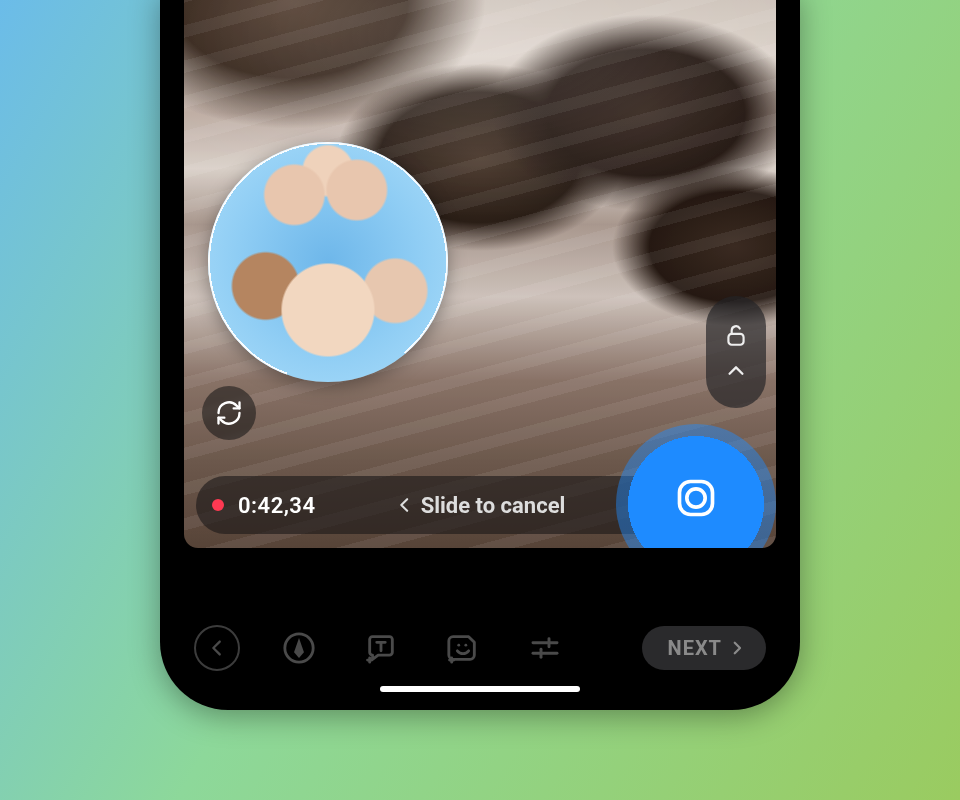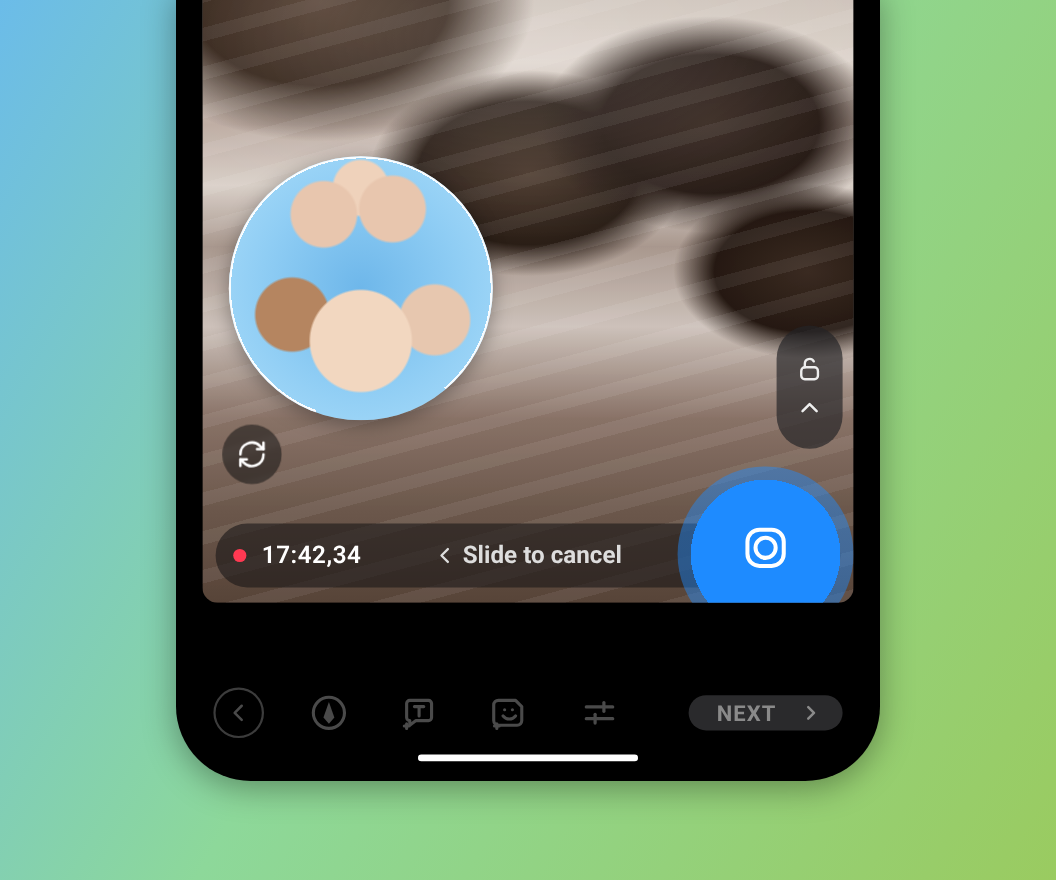--- a/index.html
+++ b/index.html
@@ -146,26 +146,26 @@
     z-index:1;
   }
   .toolbar .tbtn {
     width:46px; height:46px; border-radius:50%;
     display:flex; align-items:center; justify-content:center;
     color:#4a4a4a;
   }
   .toolbar .tbtn.outline { border:2px solid #3c3c3c; }
   .next-btn {
     margin-left:auto;
-    height:32px; padding:0 20px 0 26px;
+    height:44px; padding:0 20px 0 26px;
     border-radius:26px;
     background:#2a2a2c;
     color:#8a8a8a;
     font-weight:700; font-size:20px; letter-spacing:1px;
-    display:flex; align-items:center; gap:22px;
+    display:flex; align-items:center; gap:6px;
   }
 
   .home-indicator {
     position:absolute; bottom:8px; left:50%; transform:translateX(-50%);
     width:200px; height:6px; border-radius:3px; background:#fff;
   }
 
   svg { display:block; }
 </style>
 </head>
@@ -196,21 +196,21 @@
           <rect x="5" y="11" width="14" height="10" rx="3"></rect>
           <path d="M8 11V8a4 4 0 0 1 7.5-2"></path>
         </svg>
         <svg width="22" height="22" viewBox="0 0 24 24" fill="none" stroke="#eee" stroke-width="2.5" stroke-linecap="round" stroke-linejoin="round">
           <polyline points="5 15 12 8 19 15"></polyline>
         </svg>
       </div>
 
       <div class="record-bar">
         <div class="rec-dot"></div>
-        <div class="rec-time">17:42,34</div>
+        <div class="rec-time">0:42,34</div>
         <div class="slide-cancel">
           <svg width="20" height="24" viewBox="0 0 24 24" fill="none" stroke="#ddd" stroke-width="2.5" stroke-linecap="round" stroke-linejoin="round">
             <polyline points="15 5 8 12 15 19"></polyline>
           </svg>
           <span>Slide to cancel</span>
         </div>
       </div>
 
       <div class="shutter">
         <svg width="44" height="44" viewBox="0 0 24 24" fill="none" stroke="#fff" stroke-width="2" stroke-linecap="round" stroke-linejoin="round">

